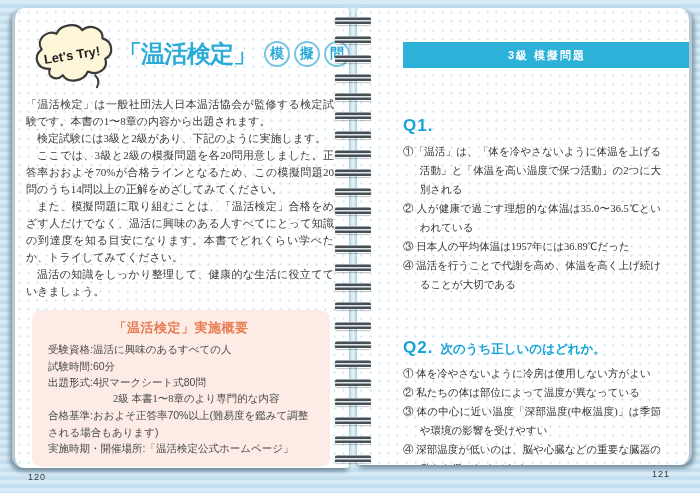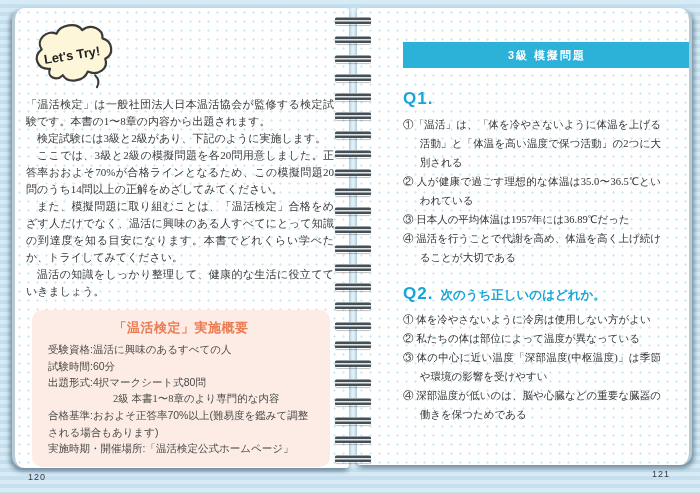--- a/index.html
+++ b/index.html
@@ -91,21 +91,21 @@
   .rp-inner { position: relative; padding: 34px 28px 0 46px; height: 100%; }
   .rp-banner {
     width: 288px; height: 26px; margin: 0 auto;
     background: #2cb1d9; color: #ffffff;
     display: flex; align-items: center; justify-content: center;
     font-size: 11px; font-weight: bold; letter-spacing: 2px;
   }
   .q-heading { display: flex; align-items: baseline; color: #17a5d8; }
   .q-heading.q1 { margin-top: 21px; }
   .q-heading.q2 { margin-top: 17px; }
-  .q-label { font-size: 17px; font-weight: 800; letter-spacing: 1px; }
+  .q-label { font-size: 17px; font-weight: 800; letter-spacing: 1px; margin-top: 27px; }
   .q-text { font-size: 12.5px; font-weight: bold; margin-left: 7px; }
   .q-options { margin-top: 6px; font-family: "Liberation Serif", serif; }
   .q-options .opt {
     font-size: 10.5px; line-height: 19px; color: #333333;
     padding-left: 1.6em; text-indent: -1.6em; text-align: justify;
   }
   
   .pagenum {
     position: absolute; z-index: 2; font-size: 9px; color: #33383c; letter-spacing: 1px;
   }
@@ -120,20 +120,29 @@
   <div class="gap-strip"></div>
 
   <div class="page page-left">
     <div class="lp-inner">
       <div class="lp-header">
         <svg class="cloud-badge" viewBox="0 0 96 76">
           <path d="M23 53 C9 54 4 40 14 32 C7 22 19 10 30 15 C34 5 52 2 58 11 C67 3 81 10 80 20 C91 23 93 37 83 42 C87 53 75 61 64 56 C60 67 42 69 37 60 C30 67 19 62 23 53 Z" fill="#fdf6d8" stroke="#3a3a3a" stroke-width="2.4" stroke-linejoin="round"></path>
           <path d="M72 60 q6 6 2 13" fill="none" stroke="#3a3a3a" stroke-width="2.2" stroke-linecap="round"></path>
           <text x="47" y="43" text-anchor="middle" transform="rotate(-9 47 39)" font-size="14" font-weight="bold" fill="#222222">Let's Try!</text>
         </svg>
+        <div class="lp-title-row">
+          <span class="lp-title">「温活検定」</span>
+          <span class="title-circles">
+            <span class="tc">模</span>
+            <span class="tc">擬</span>
+            <span class="tc">問</span>
+
+          </span>
+        </div>
       </div>
 
       <div class="lp-body">
         <p>「温活検定」は一般社団法人日本温活協会が監修する検定試験です。本書の1〜8章の内容から出題されます。</p>
         <p class="ind">検定試験には3級と2級があり、下記のように実施します。</p>
         <p class="ind">ここでは、3級と2級の模擬問題を各20問用意しました。正答率おおよそ70%が合格ラインとなるため、この模擬問題20問のうち14問以上の正解をめざしてみてください。</p>
         <p class="ind">また、模擬問題に取り組むことは、「温活検定」合格をめざす人だけでなく、温活に興味のある人すべてにとって知識の到達度を知る目安になります。本書でどれくらい学べたか、トライしてみてください。</p>
         <p class="ind">温活の知識をしっかり整理して、健康的な生活に役立てていきましょう。</p>
       </div>
 

